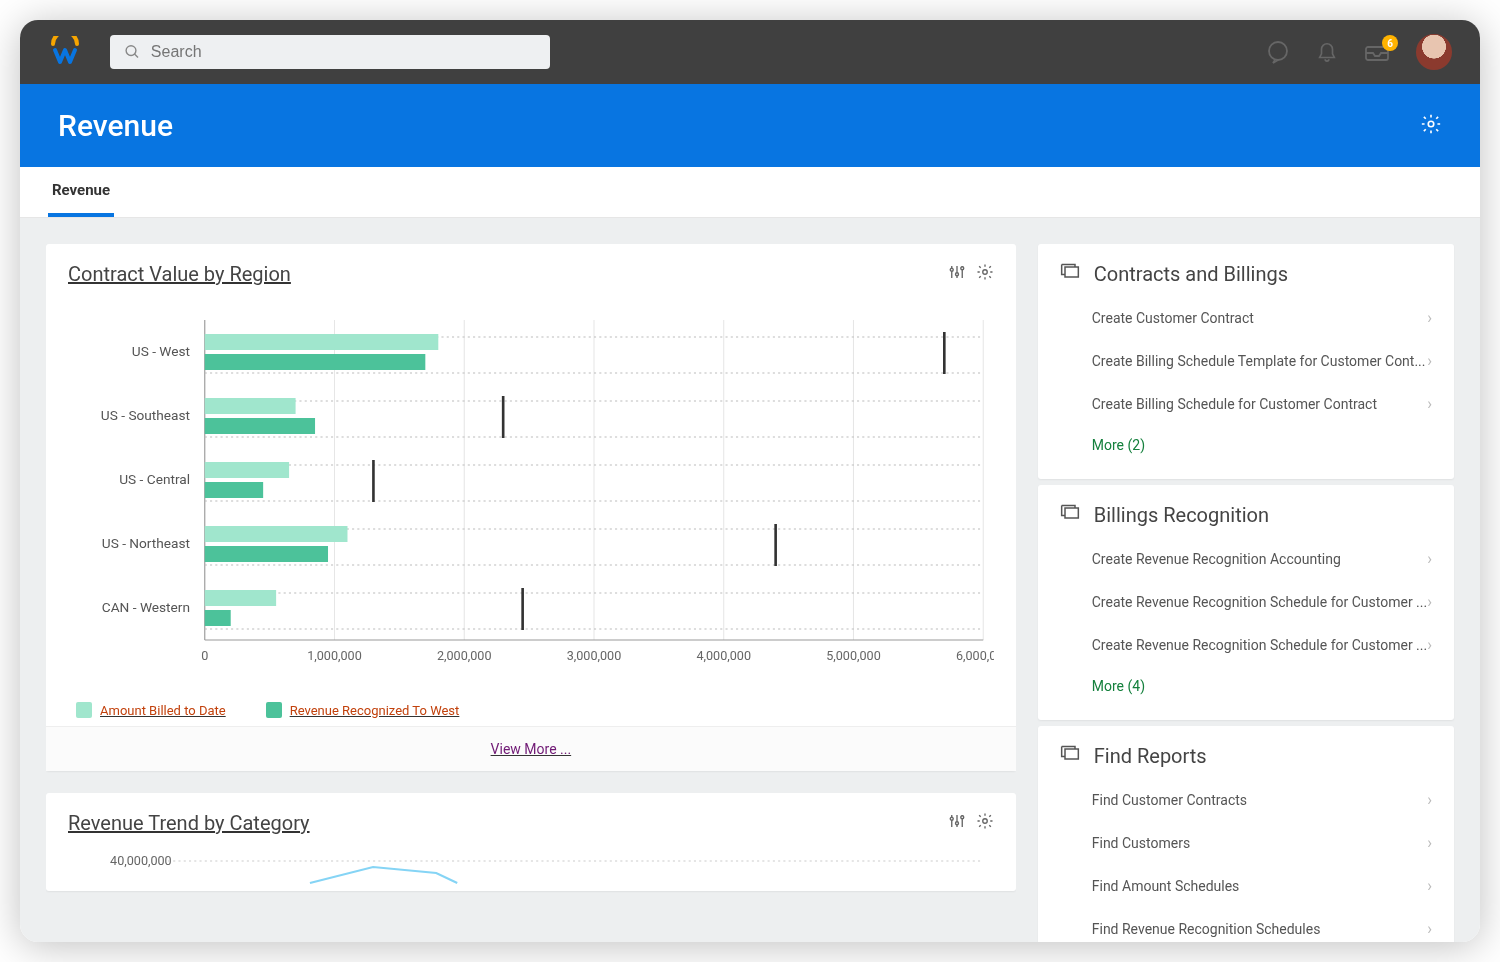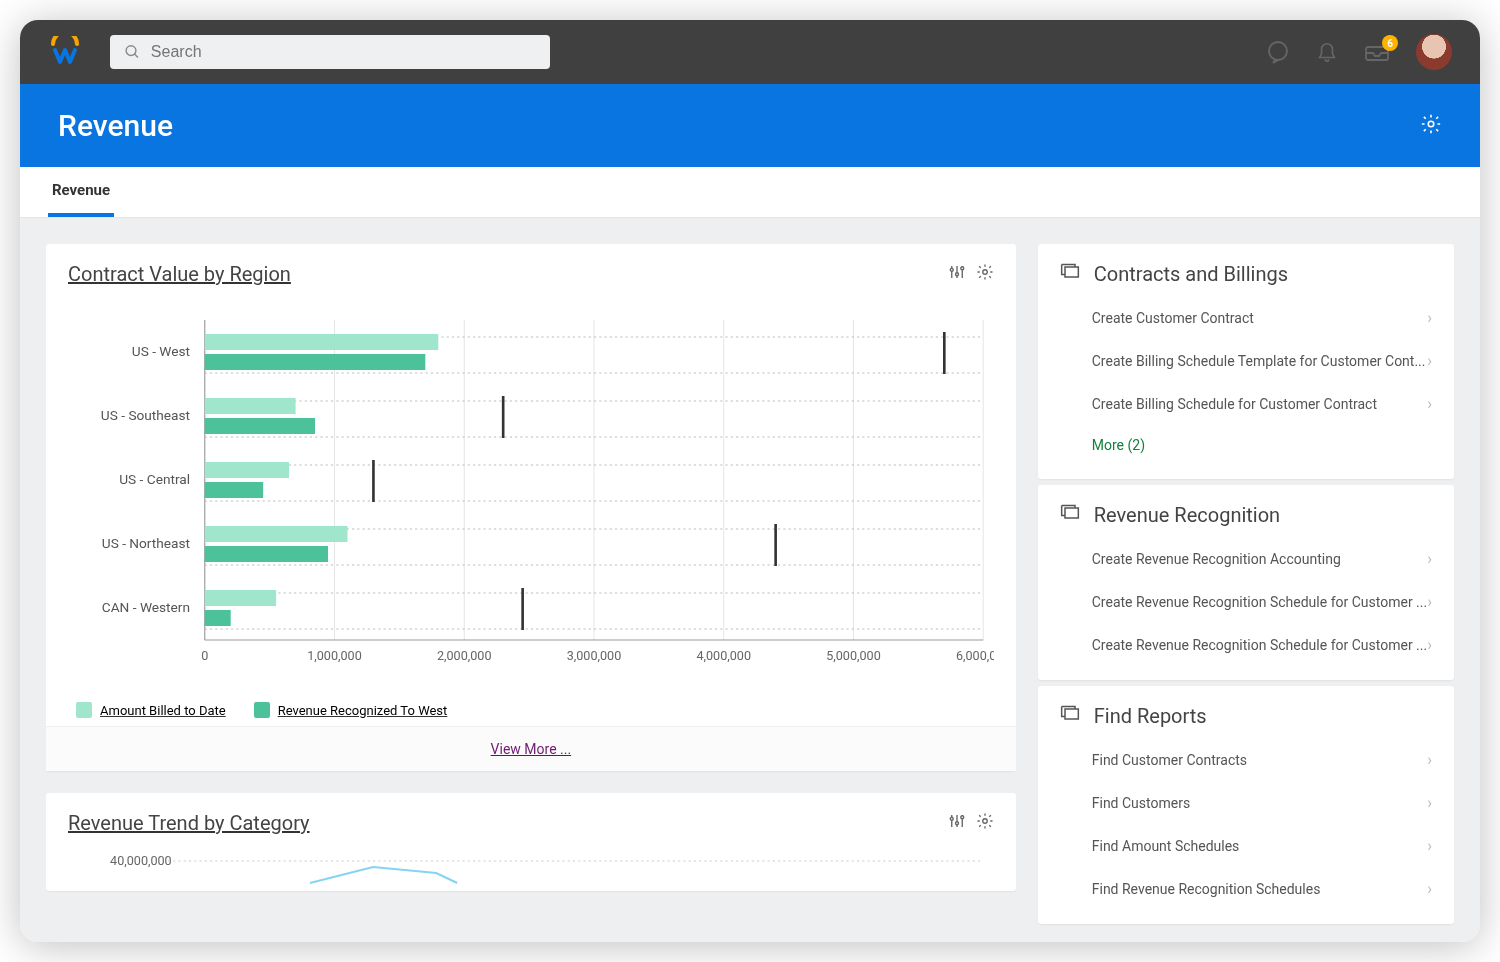--- a/index.html
+++ b/index.html
@@ -101,21 +101,21 @@
   }
   .card-header {
     display:flex; align-items:center; justify-content:space-between;
     padding:18px 22px 8px;
   }
   .card-title { font-size:20px; color:#444; font-weight:400;}
   .card-actions { display:flex; gap:10px; color:#666; }
   .card-actions span { cursor:pointer; }
   .chart-area { padding: 6px 22px 8px; }
   .chart-svg { width:100%; height:380px; }
-  .legend { display:flex; gap:28px; padding:10px 30px 8px; font-size:13px; color:#000000; }
+  .legend { display:flex; gap:40px; padding:10px 30px 8px; font-size:13px; color:#c2410c; }
   .legend-item { display:flex; align-items:center; gap:8px; }
   .swatch { width:16px; height:16px; border-radius:2px; }
   .view-more {
     border-top:1px solid #eee;
     text-align:center; padding:14px; font-size:14px; color:#701a75; cursor:pointer;
     background:#fbfbfb;
   }
   .trend-card .chart-area { padding:2px 22px; }
   .ytick { font-size:12px; fill:#666; }
   
@@ -346,35 +346,36 @@
         </div>
 
         <div class="panel">
           <div class="panel-header">
             <span>
               <svg width="20" height="18" viewBox="0 0 24 20" fill="none" stroke="#555" stroke-width="1.8">
                   <rect x="6" y="4" width="16" height="12"></rect>
                   <path d="M2 1h16v3M2 1v12h4"></path>
                 </svg>
             </span>
-            <span>Revenue Recognition</span>
+            <span>Billings Recognition</span>
           </div>
           <ul class="panel-list" id="list-revrec">
               <li class="panel-item">
                 <span>Create Revenue Recognition Accounting</span>
                 <span class="chev">›</span>
               </li>
               <li class="panel-item">
                 <span>Create Revenue Recognition Schedule for Customer ...</span>
                 <span class="chev">›</span>
               </li>
               <li class="panel-item">
                 <span>Create Revenue Recognition Schedule for Customer ...</span>
                 <span class="chev">›</span>
               </li>
+              <li class="panel-more">More (4)</li>
             </ul>
         </div>
 
         <div class="panel">
           <div class="panel-header">
             <span>
               <svg width="20" height="18" viewBox="0 0 24 20" fill="none" stroke="#555" stroke-width="1.8">
                   <rect x="6" y="4" width="16" height="12"></rect>
                   <path d="M2 1h16v3M2 1v12h4"></path>
                 </svg>

